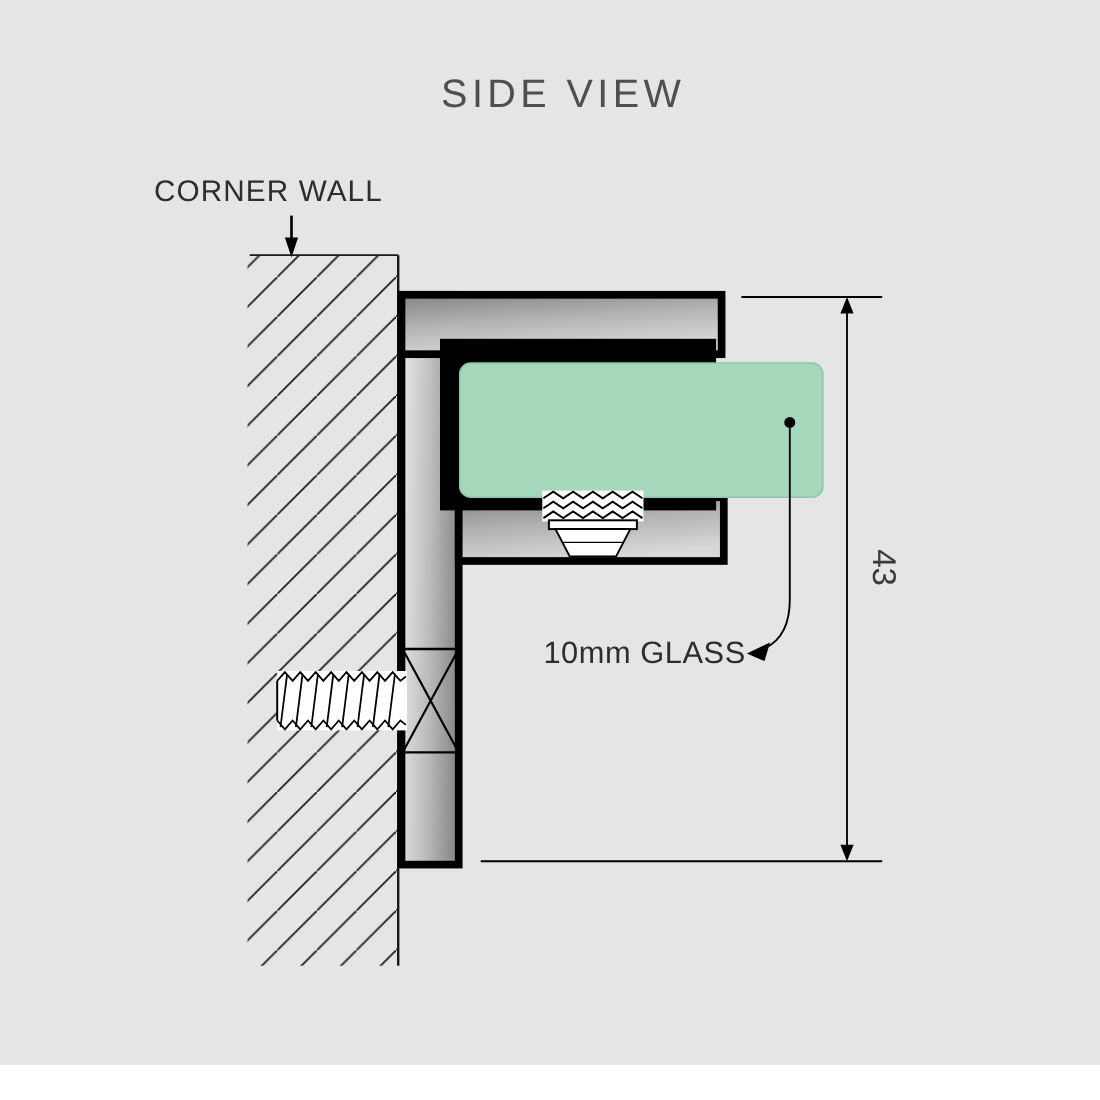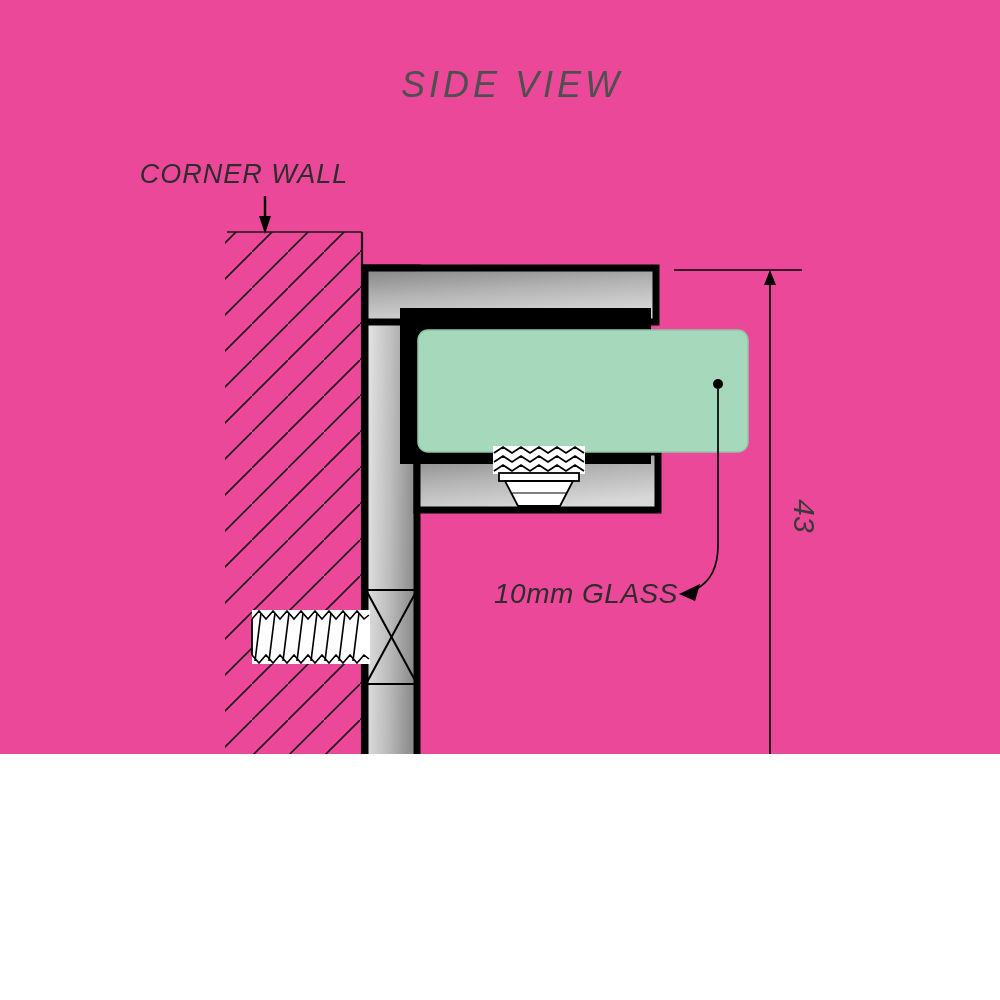--- a/index.html
+++ b/index.html
@@ -6,24 +6,23 @@
     margin: 0;
     padding: 0;
     background: #ffffff;
     width: 1000px;
     height: 1000px;
     font-family: "Liberation Sans", sans-serif;
   }
   #canvas-wrap {
     position: relative;
     width: 1000px;
-    height: 754px;
-    background: #ec4899;
+    height: 968px;
+    background: #e5e5e5;
     overflow: hidden;
-    font-style: italic;
   }
   svg text {
     font-family: "Liberation Sans", sans-serif;
   }
   .title-text {
     font-size: 36px;
     letter-spacing: 4px;
   }
   .label-text {
     font-size: 27px;

